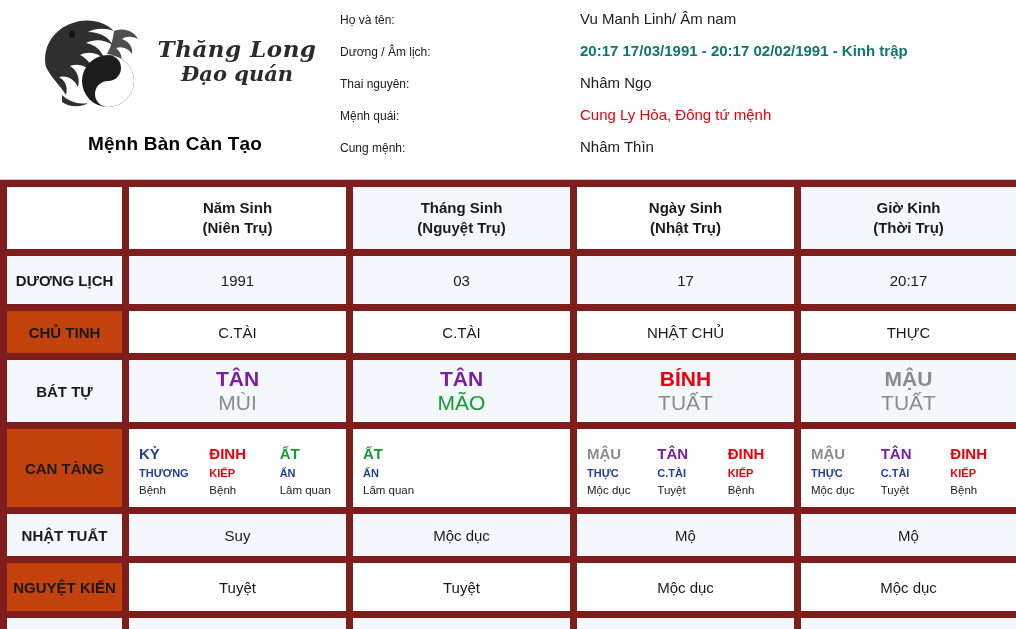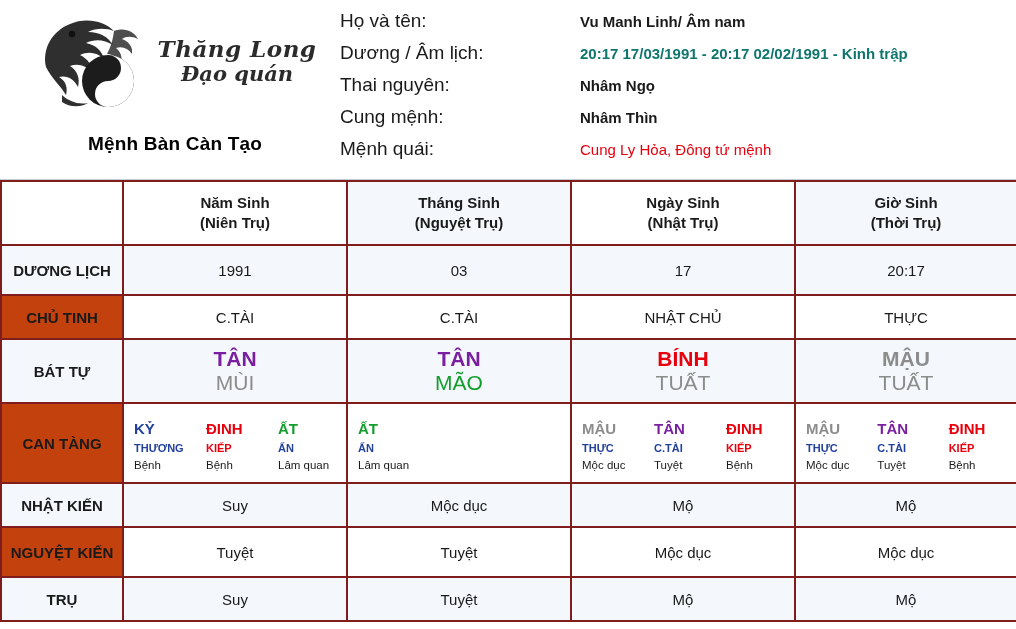--- a/index.html
+++ b/index.html
@@ -77,48 +77,48 @@
     padding-top: 10px;
     padding-left: 10px;
   }
   .info-row {
     display: flex;
     align-items: baseline;
     height: 32px;
   }
   .info-label {
     width: 240px;
-    font-size: 19px;
+    font-size: 12px;
     color: #1a1a1a;
   }
   .info-label.underline {
   }
   .info-value {
     font-size: 15px;
     color: #1a1a1a;
   }
   .info-value.red {
     color: #0f766e;
     font-weight: bold;
   }
   .info-value.red-normal {
     color: #e8000d;
   }
   .bold {
-    font-weight: bold;
+    font-weight: normal;
   }
 
   
   table.chart {
     border-collapse: collapse;
     width: 1016px;
     table-layout: fixed;
   }
   table.chart td, table.chart th {
-    border: 2px solid #7f1d1d;
+    border: 7px solid #7f1d1d;
     vertical-align: middle;
     text-align: center;
     font-size: 15px;
     color: #1a1a1a;
     padding: 0;
   }
   col.c0 { width: 122px; }
   col.c1 { width: 224px; }
   col.c2 { width: 224px; }
   col.c3 { width: 224px; }
@@ -237,26 +237,26 @@
       </div>
       <div class="info-row">
         <div class="info-label">Dương / Âm lịch:</div>
         <div class="info-value red">20:17 17/03/1991 - 20:17 02/02/1991 - Kinh trập</div>
       </div>
       <div class="info-row">
         <div class="info-label underline">Thai nguyên:</div>
         <div class="info-value bold">Nhâm Ngọ</div>
       </div>
       <div class="info-row">
+        <div class="info-label">Mệnh quái:</div>
+        <div class="info-value red-normal">Cung Ly Hỏa, Đông tứ mệnh</div>
+      </div>
+      <div class="info-row">
         <div class="info-label underline">Cung mệnh:</div>
         <div class="info-value bold">Nhâm Thìn</div>
-      </div>
-      <div class="info-row">
-        <div class="info-label">Mệnh quái:</div>
-        <div class="info-value red-normal">Cung Ly Hỏa, Đông tứ mệnh</div>
       </div>
     </div>
   </div>
 
   <table class="chart">
     <colgroup>
       <col class="c0">
         <col class="c1">
         <col class="c2">
         <col class="c3">
@@ -271,21 +271,21 @@
         </th>
         <th class="colhead zebra-head">
           <div>Tháng Sinh</div>
           <div>(Nguyệt Trụ)</div>
         </th>
         <th class="colhead">
           <div>Ngày Sinh</div>
           <div>(Nhật Trụ)</div>
         </th>
         <th class="colhead zebra-head">
-          <div>Giờ Sinh</div>
+          <div>Giờ Kinh</div>
           <div>(Thời Trụ)</div>
         </th>
       </tr>
 
       <tr class="r-duong zebra">
         <td class="rowhead">DƯƠNG LỊCH</td>
         <td>1991</td>
         <td>03</td>
         <td>17</td>
         <td>20:17</td>
@@ -387,21 +387,21 @@
             <div class="ct-col">
               <div class="ct-top red">ĐINH</div>
               <div class="ct-mid red">KIẾP</div>
               <div class="ct-bot">Bệnh</div>
             </div>
           </div>
         </td>
       </tr>
 
       <tr class="r-nhatkien zebra">
-        <td class="rowhead">NHẬT KIẾN</td>
+        <td class="rowhead">NHẬT TUẤT</td>
         <td>Suy</td>
         <td>Mộc dục</td>
         <td>Mộ</td>
         <td>Mộ</td>
       </tr>
 
       <tr class="r-nguyetkien">
         <td class="rowhead">NGUYỆT KIẾN</td>
         <td>Tuyệt</td>
         <td>Tuyệt</td>

